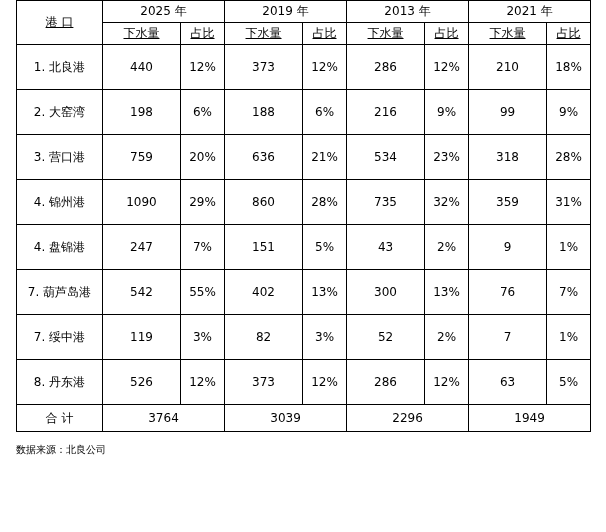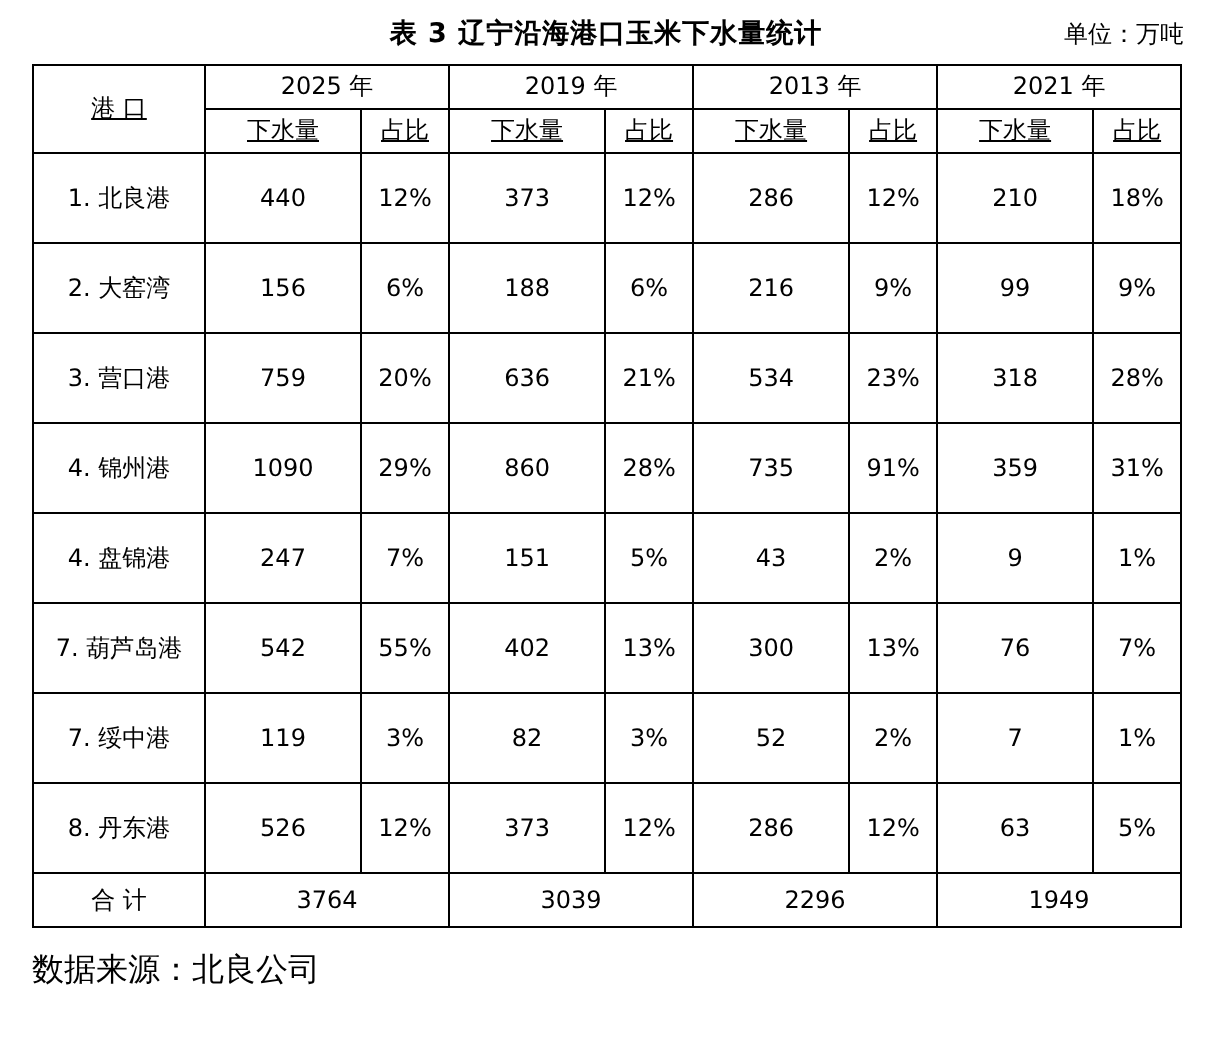--- a/index.html
+++ b/index.html
@@ -84,35 +84,31 @@
     text-align: left;
     padding-left: 14px;
     font-size: 12.5px;
   }
   .total-row td {
     height: 26px;
     font-size: 12.5px;
   }
   .source {
     margin: 11px 0 0 16px;
-    font-size: 16px;
+    font-size: 10px;
   }
   .num {
     font-size: 12.5px;
   }
 </style>
 </head>
 <body>
 
 <div class="page">
 
-  <div class="title-row">
-    <div class="table-title">表 3  辽宁沿海港口玉米下水量统计</div>
-    <div class="unit-note">单位：万吨</div>
-  </div>
 
   <table class="data">
     <colgroup>
       <col class="col-port">
       <col class="col-amt">
         <col class="col-pct">
       <col class="col-amt">
         <col class="col-pct">
       <col class="col-amt">
         <col class="col-pct">
@@ -145,21 +141,21 @@
         <td class="num">12%</td>
         <td class="num">373</td>
         <td class="num">12%</td>
         <td class="num">286</td>
         <td class="num">12%</td>
         <td class="num">210</td>
         <td class="num">18%</td>
       </tr>
       <tr class="body-row">
         <td class="port-cell">2. 大窑湾</td>
-        <td class="num">156</td>
+        <td class="num">198</td>
         <td class="num">6%</td>
         <td class="num">188</td>
         <td class="num">6%</td>
         <td class="num">216</td>
         <td class="num">9%</td>
         <td class="num">99</td>
         <td class="num">9%</td>
       </tr>
       <tr class="body-row">
         <td class="port-cell">3. 营口港</td>
@@ -172,21 +168,21 @@
         <td class="num">318</td>
         <td class="num">28%</td>
       </tr>
       <tr class="body-row">
         <td class="port-cell">4. 锦州港</td>
         <td class="num">1090</td>
         <td class="num">29%</td>
         <td class="num">860</td>
         <td class="num">28%</td>
         <td class="num">735</td>
-        <td class="num">91%</td>
+        <td class="num">32%</td>
         <td class="num">359</td>
         <td class="num">31%</td>
       </tr>
       <tr class="body-row">
         <td class="port-cell">4. 盘锦港</td>
         <td class="num">247</td>
         <td class="num">7%</td>
         <td class="num">151</td>
         <td class="num">5%</td>
         <td class="num">43</td>

